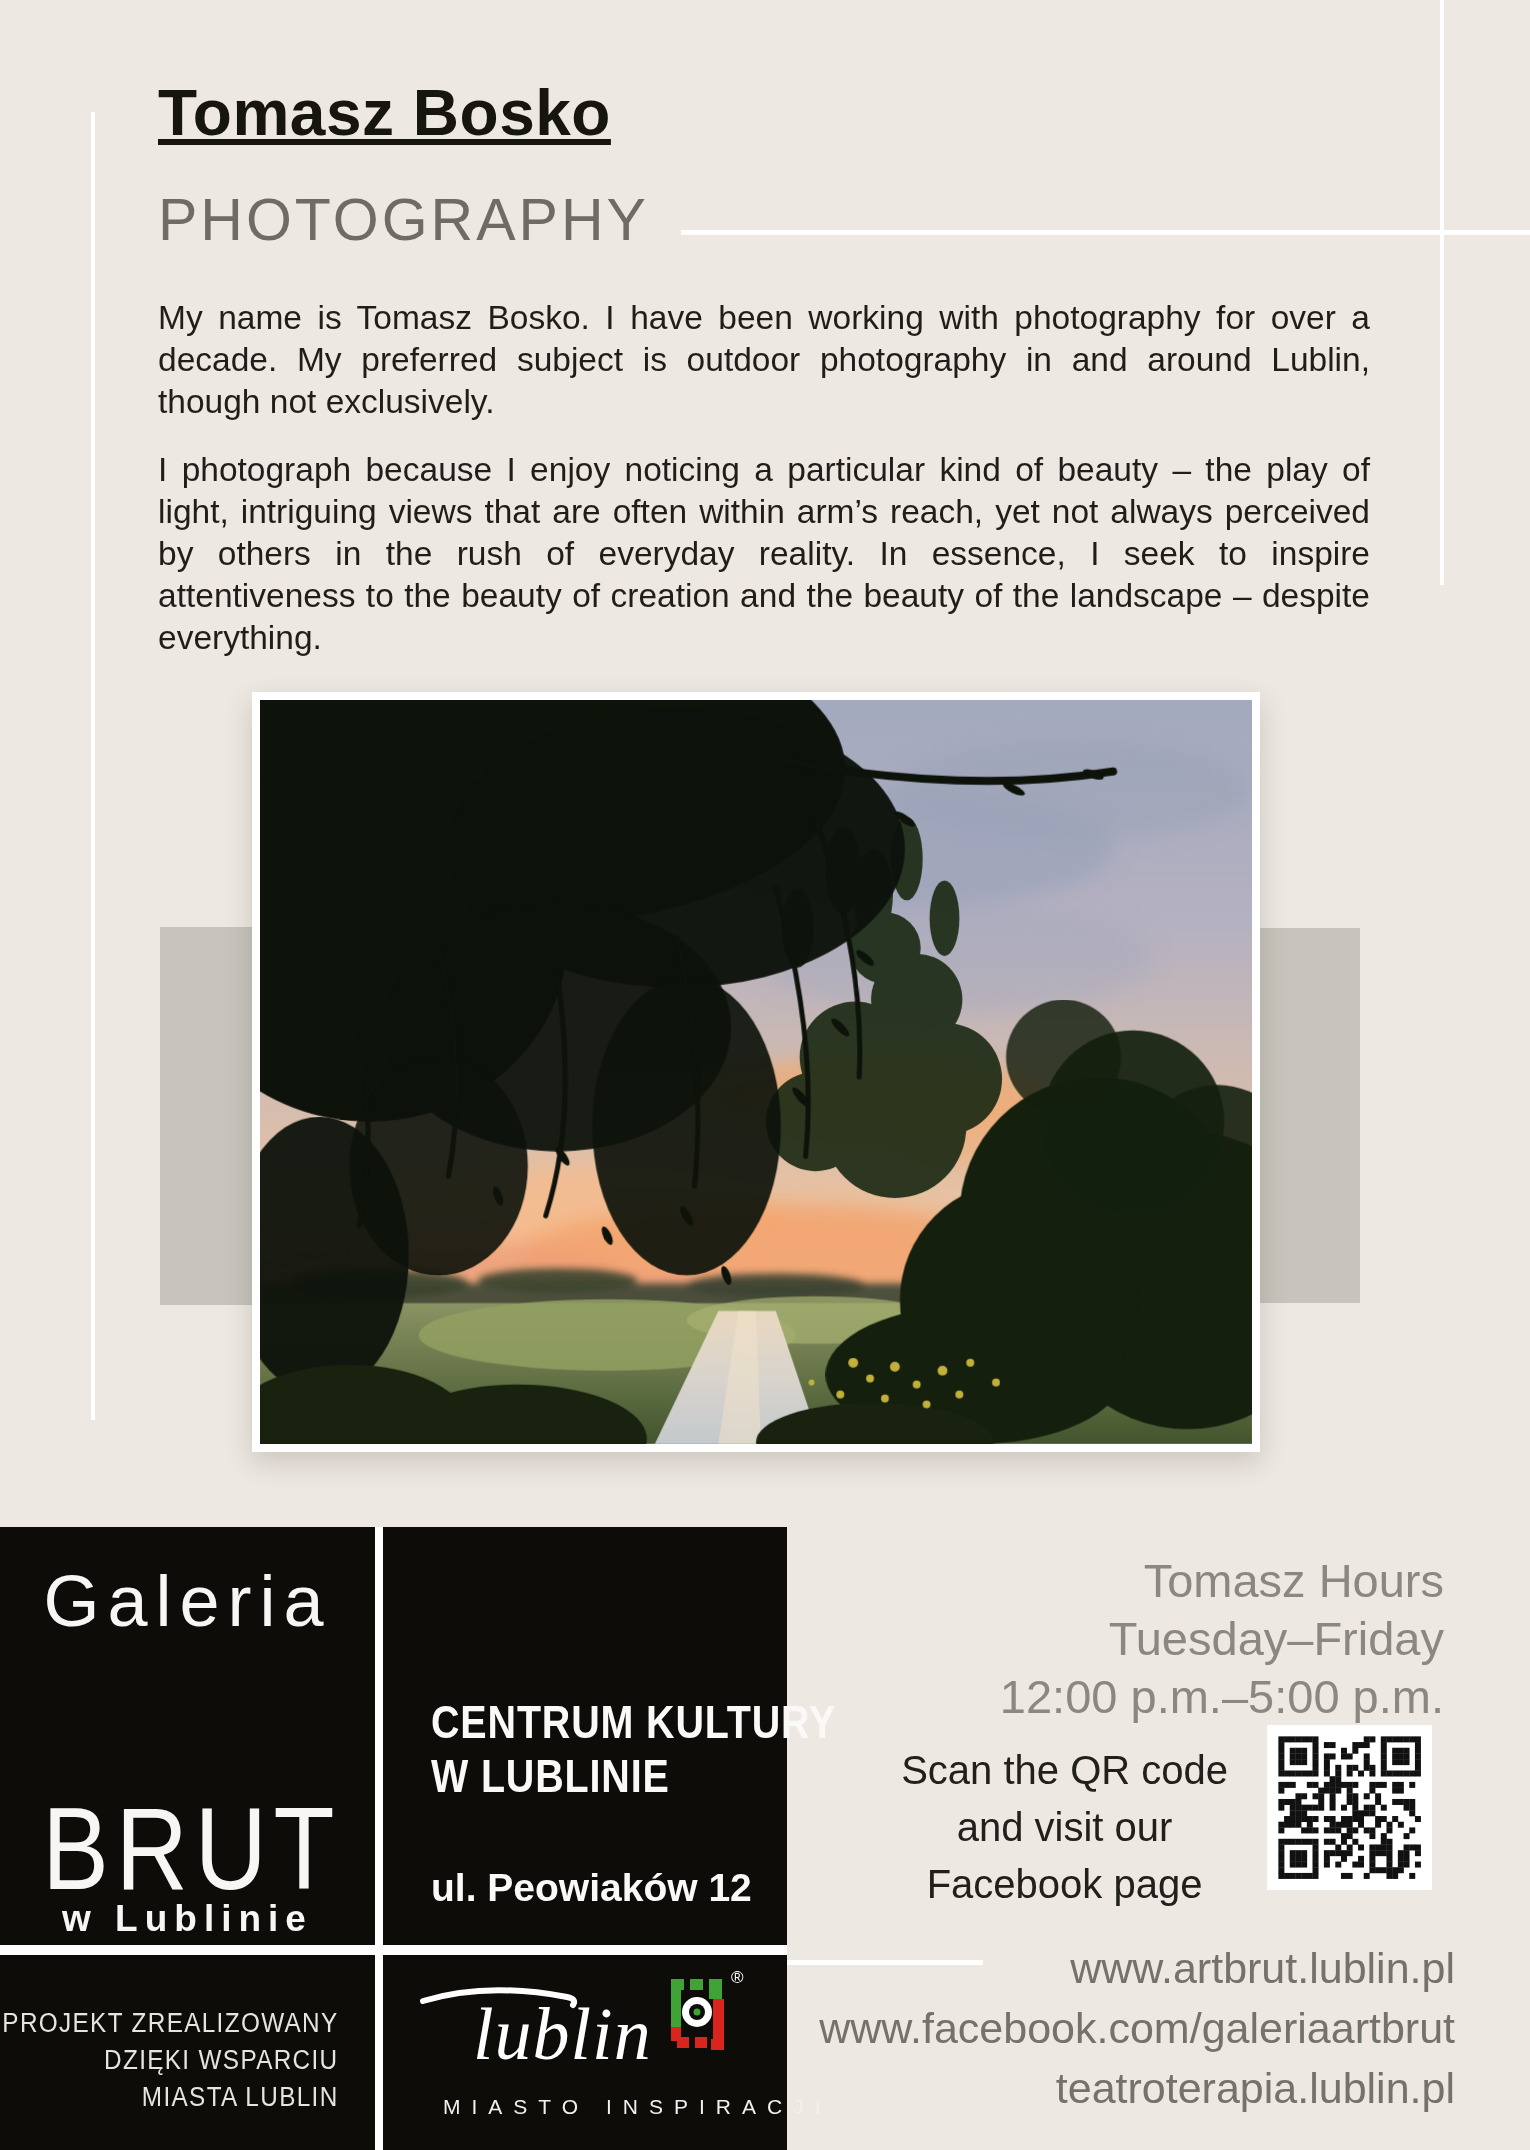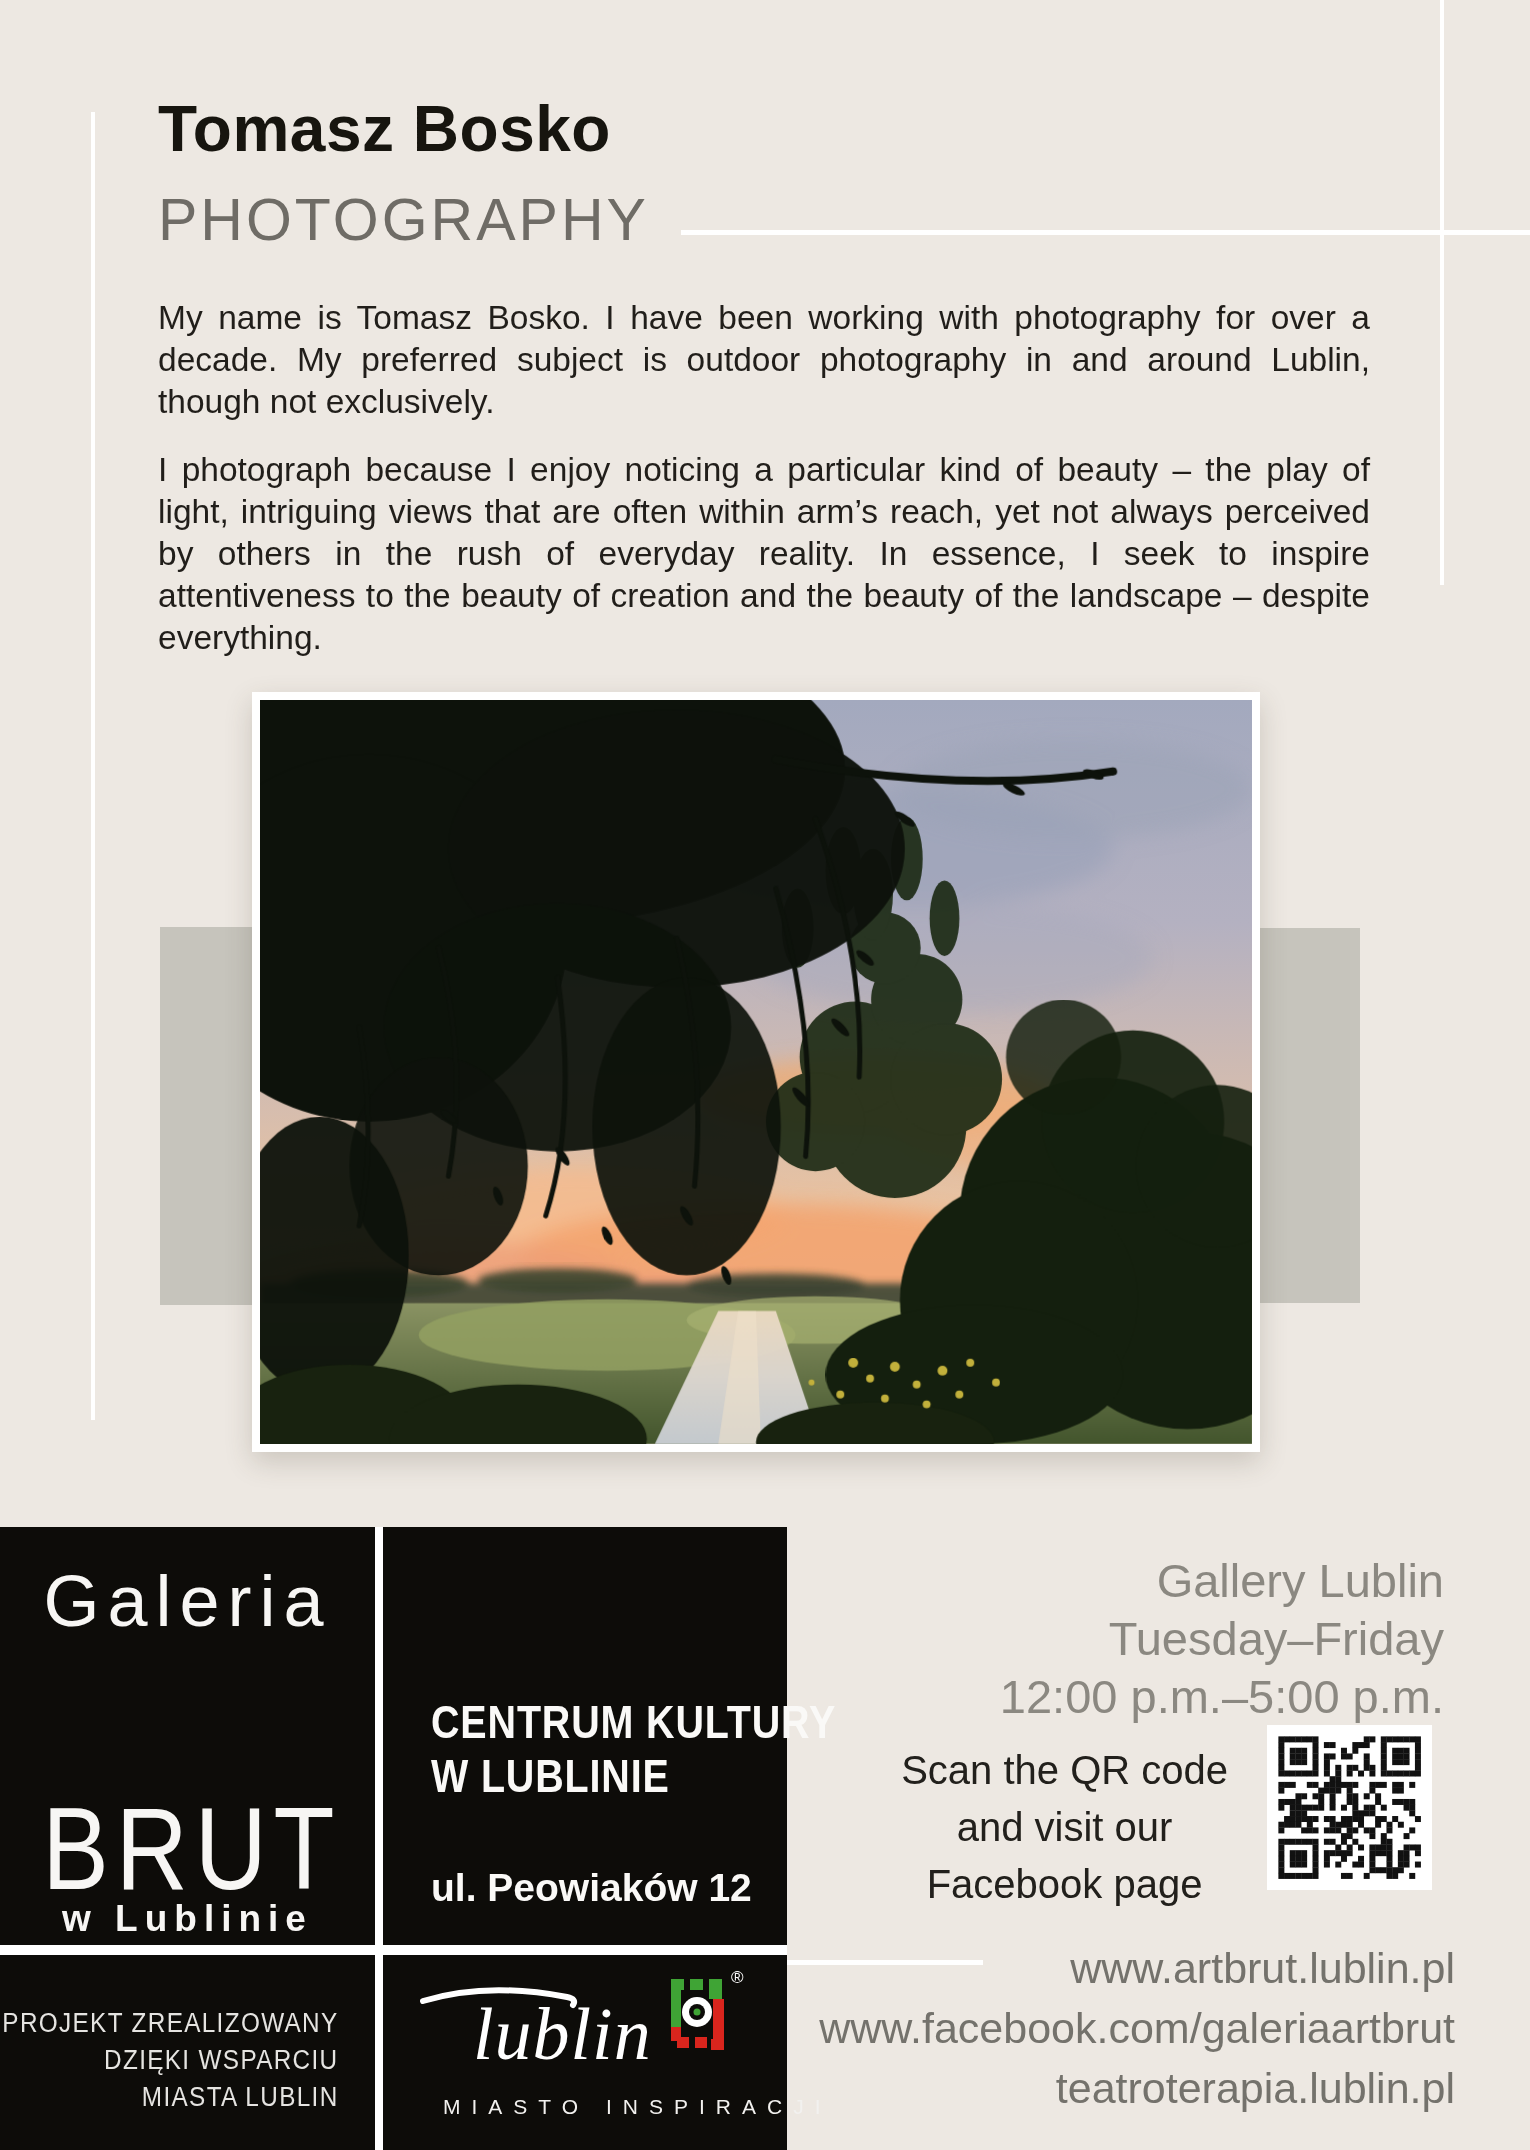--- a/index.html
+++ b/index.html
@@ -9,21 +9,21 @@
     font-family:"Liberation Sans",sans-serif;
   }
   
   .wline{position:absolute;background:#FFFFFF;}
   .vline-left{left:91px;top:112px;width:4px;height:1308px;}
   .vline-right{left:1440px;top:0;width:4px;height:585px;}
   .hline-header{left:681px;top:230px;width:849px;height:5px;}
   .hline-footer{left:787px;top:1960px;width:196px;height:5px;}
 
   
-  .artist{position:absolute;left:158px;top:92px;font-size:64px;font-weight:600;color:#17150F;letter-spacing:.5px;white-space:nowrap;}
+  .artist{position:absolute;left:158px;top:76px;font-size:64px;font-weight:600;color:#17150F;letter-spacing:.5px;white-space:nowrap;text-decoration:underline;}
   .subtitle{position:absolute;left:158px;top:186px;font-size:59px;font-weight:400;color:#6F6C66;letter-spacing:3px;white-space:nowrap;}
 
   
   .body-text{position:absolute;left:158px;width:1212px;font-size:33.5px;line-height:42px;color:#211E1A;text-align:justify;}
   .p1{top:297px;}
   .p2{top:449px;}
 
   
   .gray-rect{position:absolute;background:#C6C4BC;}
   .gray-left{left:160px;top:927px;width:100px;height:378px;}
@@ -272,21 +272,21 @@
         <circle cx="26" cy="33" r="15" fill="#FFFFFF"></circle>
         <circle cx="26" cy="33" r="8" fill="#0D0C09"></circle>
         <circle cx="26" cy="33" r="3.5" fill="#3FA435"></circle>
       </g>
       <text x="316" y="22" font-size="17" fill="#FFFFFF">®</text>
     </svg>
     <div class="lublin-tagline">MIASTO INSPIRACJI</div>
   </div>
 
   <div class="hours">
-    <div>Gallery Lublin</div>
+    <div>Tomasz Hours</div>
     <div>Tuesday–Friday</div>
     <div>12:00 p.m.–5:00 p.m.</div>
   </div>
 
   <div class="qr-caption">
     <div>Scan the QR code</div>
     <div>and visit our</div>
     <div>Facebook page</div>
   </div>
 

